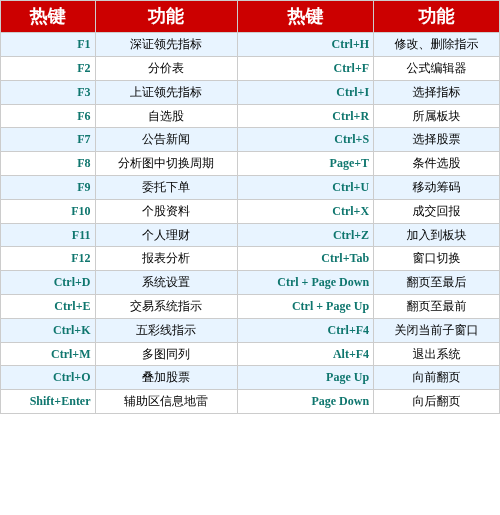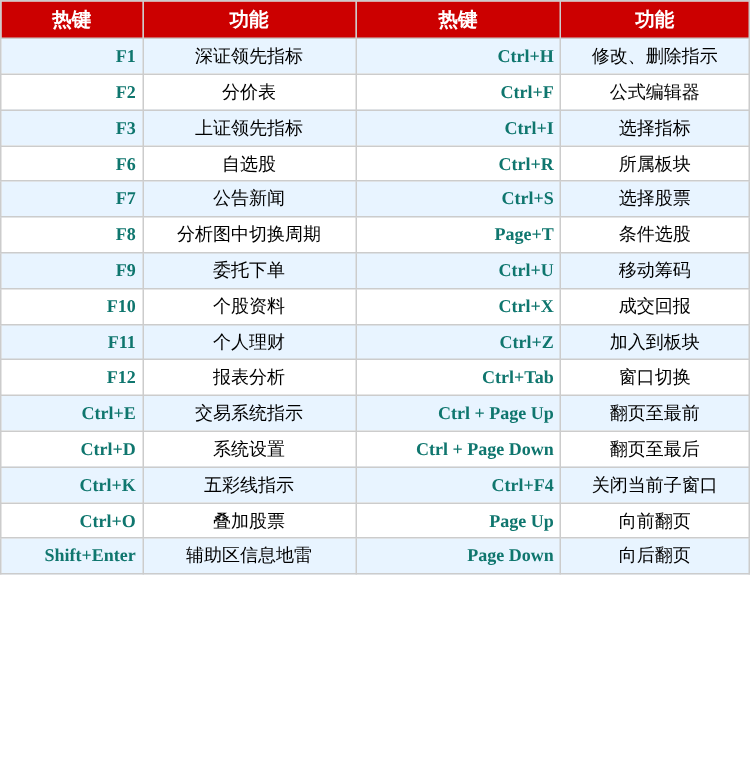--- a/index.html
+++ b/index.html
@@ -18,21 +18,21 @@
       border: 1px solid #ccc;
       text-align: center;
       padding: 3px 4px;
       vertical-align: middle;
       line-height: 1.4;
     }
     th {
       background: #c00;
       color: #fff;
       font-weight: bold;
-      font-size: 13px;
+      font-size: 18px;
     }
     tr:nth-child(odd) td {
       background: #e8f4ff;
     }
     tr:nth-child(even) td {
       background: #ffffff;
     }
     .hotkey {
       color: #0f766e;
       font-weight: bold;
@@ -109,36 +109,42 @@
         <td class="hotkey">Ctrl+Z</td>
         <td class="func">加入到板块</td>
       </tr>
       <tr>
         <td class="hotkey">F12</td>
         <td class="func">报表分析</td>
         <td class="hotkey">Ctrl+Tab</td>
         <td class="func">窗口切换</td>
       </tr>
       <tr>
+        <td class="hotkey">Ctrl+D</td>
+        <td class="func">系统设置</td>
+        <td class="hotkey">Ctrl + Page Down</td>
+        <td class="func">翻页至最后</td>
+      </tr>
+      <tr>
         <td class="hotkey">Ctrl+E</td>
         <td class="func">交易系统指示</td>
         <td class="hotkey">Ctrl + Page Up</td>
         <td class="func">翻页至最前</td>
       </tr>
       <tr>
-        <td class="hotkey">Ctrl+D</td>
-        <td class="func">系统设置</td>
-        <td class="hotkey">Ctrl + Page Down</td>
-        <td class="func">翻页至最后</td>
-      </tr>
-      <tr>
         <td class="hotkey">Ctrl+K</td>
         <td class="func">五彩线指示</td>
         <td class="hotkey">Ctrl+F4</td>
         <td class="func">关闭当前子窗口</td>
+      </tr>
+      <tr>
+        <td class="hotkey">Ctrl+M</td>
+        <td class="func">多图同列</td>
+        <td class="hotkey">Alt+F4</td>
+        <td class="func">退出系统</td>
       </tr>
       <tr>
         <td class="hotkey">Ctrl+O</td>
         <td class="func">叠加股票</td>
         <td class="hotkey">Page Up</td>
         <td class="func">向前翻页</td>
       </tr>
       <tr>
         <td class="hotkey">Shift+Enter</td>
         <td class="func">辅助区信息地雷</td>

